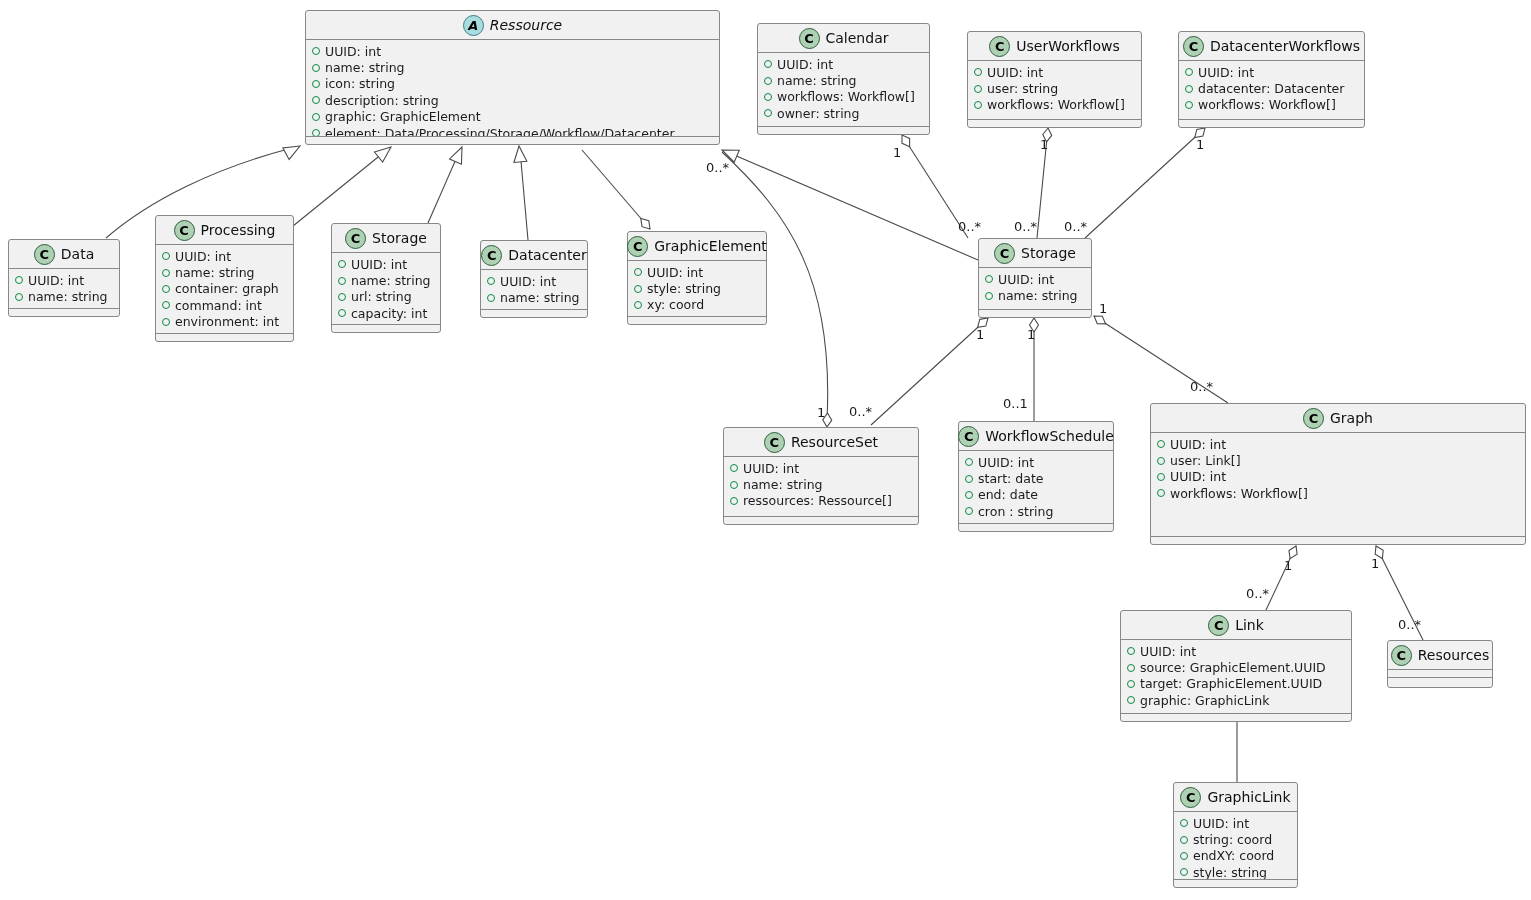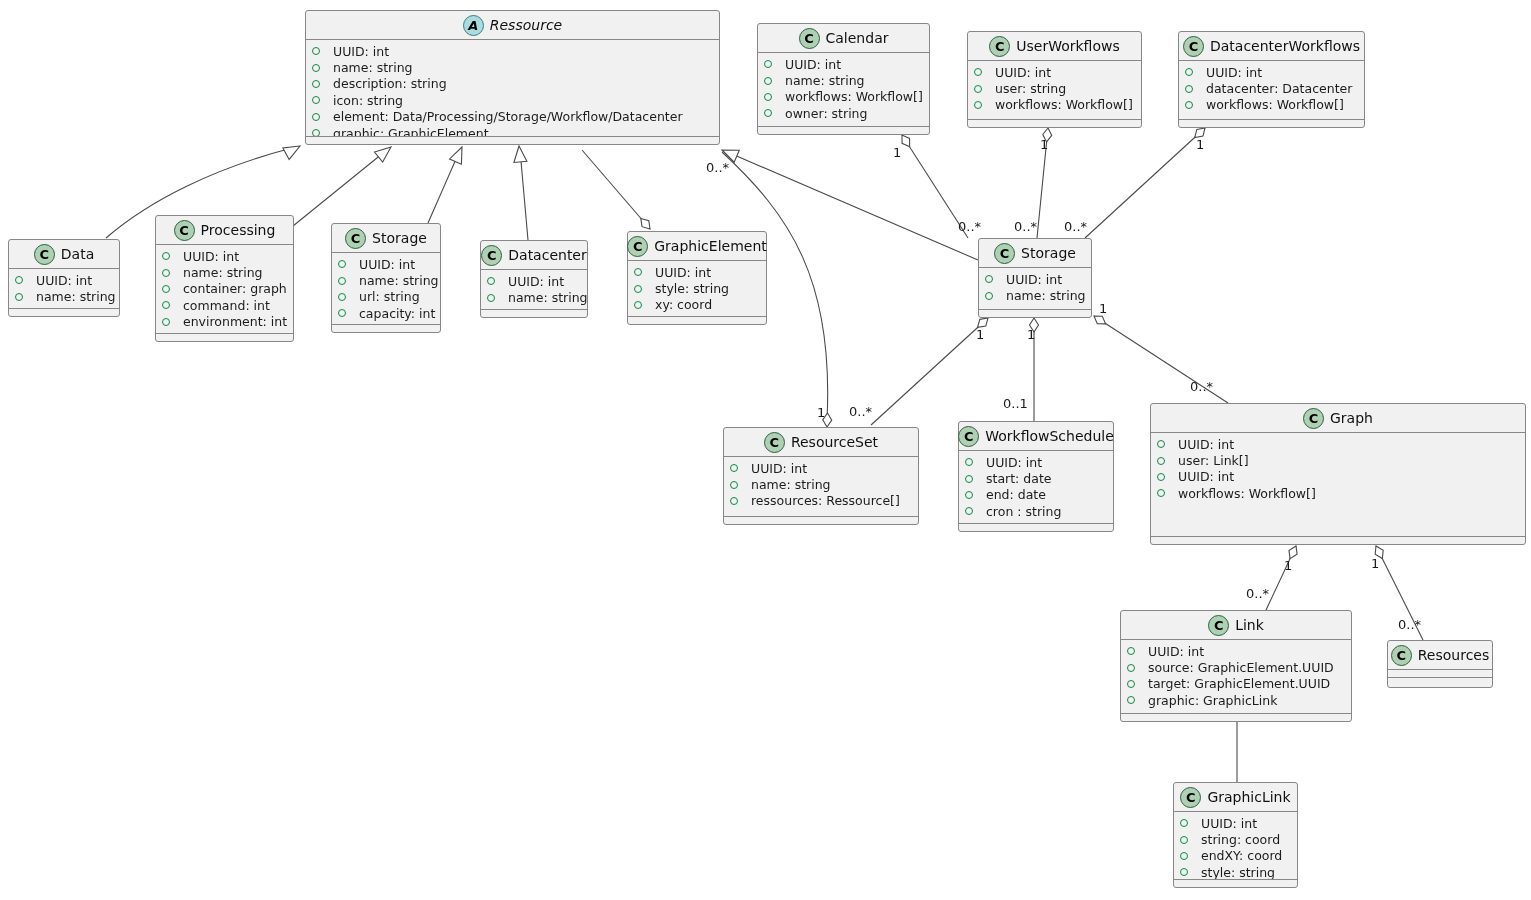--- a/index.html
+++ b/index.html
@@ -86,21 +86,21 @@
     overflow: hidden;
   }
   .class-attrs.empty {
     flex: 0 0 auto;
     height: 7px;
     padding: 0;
   }
   .attr-row {
     display: flex;
     align-items: center;
-    gap: 13px;
+    gap: 5px;
     height: 16.4px;
     white-space: nowrap;
   }
   .attr-bullet {
     flex: 0 0 auto;
     width: 6px;
     height: 6px;
     border: 1px solid var(--bullet_green);
     border-radius: 50%;
     background: transparent;
@@ -180,33 +180,33 @@
           <div class="attr-row">
             <span class="attr-bullet"></span>
             <span class="attr-text">UUID: int</span>
           </div>
           <div class="attr-row">
             <span class="attr-bullet"></span>
             <span class="attr-text">name: string</span>
           </div>
           <div class="attr-row">
             <span class="attr-bullet"></span>
+            <span class="attr-text">icon: string</span>
+          </div>
+          <div class="attr-row">
+            <span class="attr-bullet"></span>
             <span class="attr-text">description: string</span>
           </div>
           <div class="attr-row">
             <span class="attr-bullet"></span>
-            <span class="attr-text">icon: string</span>
+            <span class="attr-text">graphic: GraphicElement</span>
           </div>
           <div class="attr-row">
             <span class="attr-bullet"></span>
             <span class="attr-text">element: Data/Processing/Storage/Workflow/Datacenter</span>
-          </div>
-          <div class="attr-row">
-            <span class="attr-bullet"></span>
-            <span class="attr-text">graphic: GraphicElement</span>
           </div>
         </div>
         <div class="class-footer"></div>
       </div>
       <div class="class-box" style="left: 757px; top: 23px; width: 173px; height: 112px;">
         <div class="class-header">
           <span class="class-icon">C</span>
           <span class="class-name">Calendar</span>
         </div>
         <div class="class-attrs">

